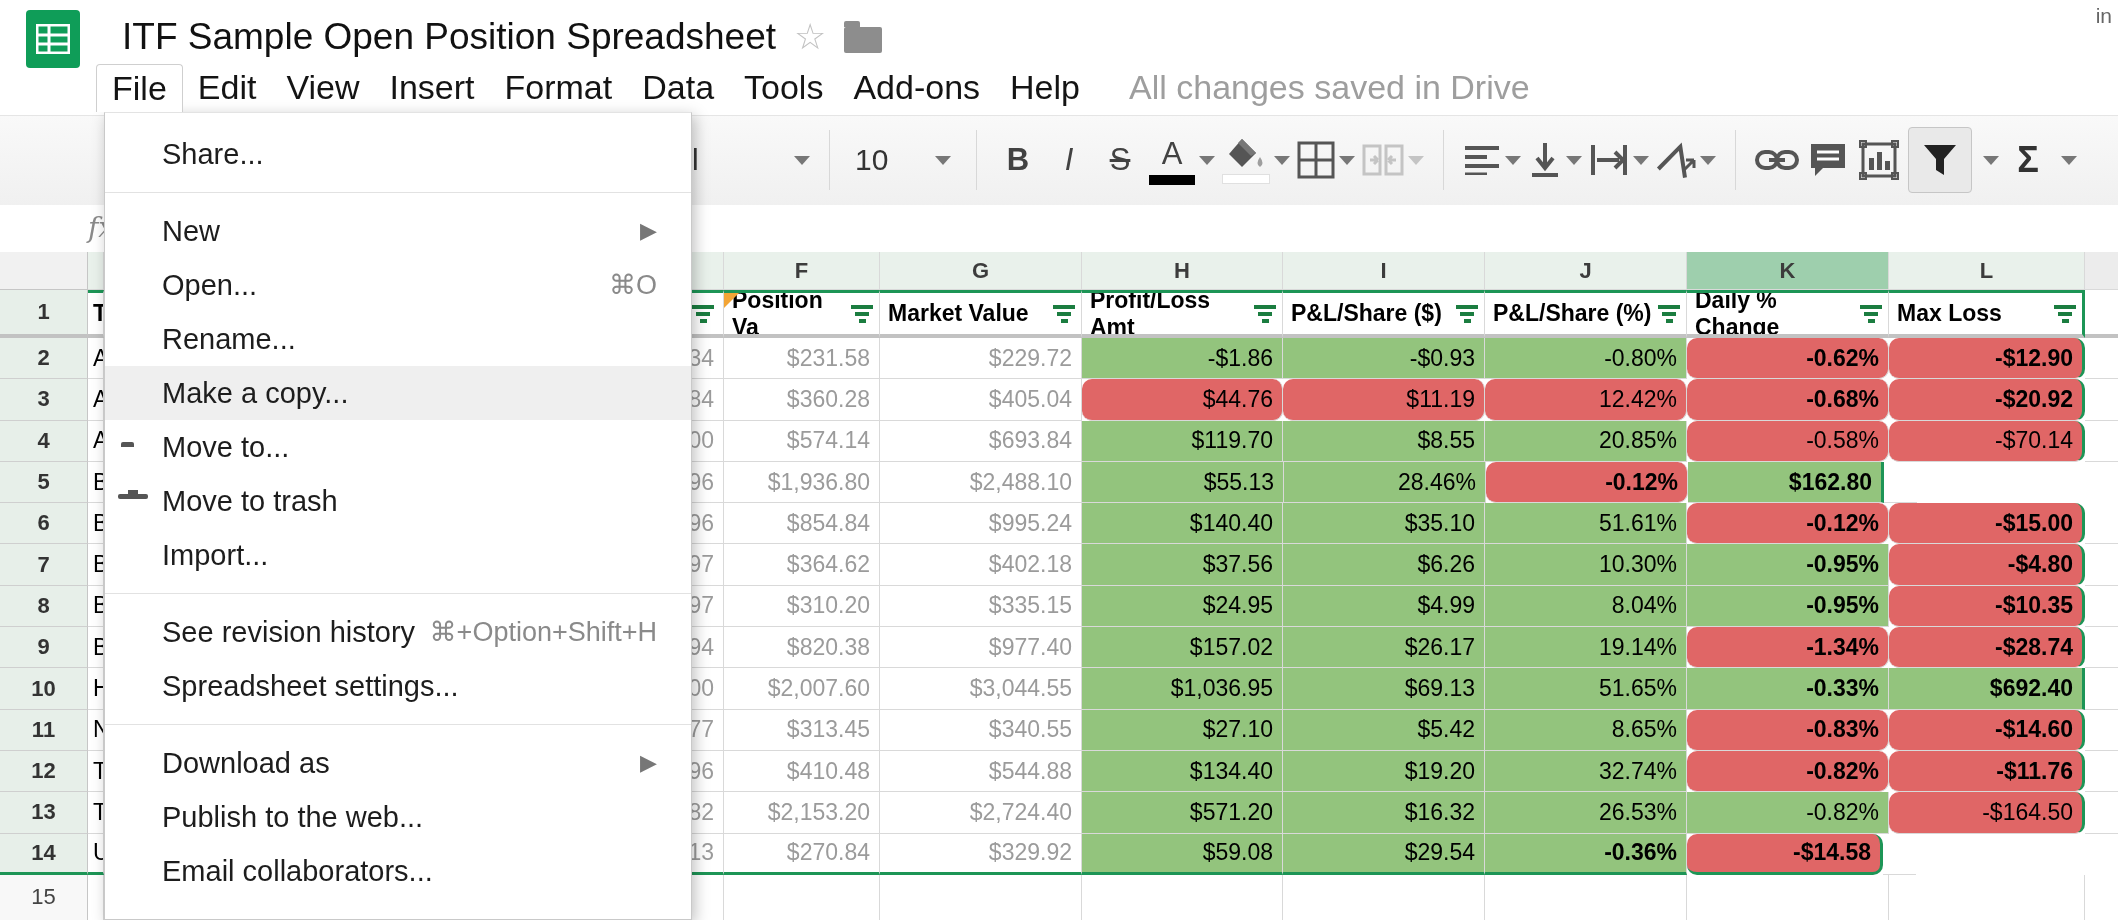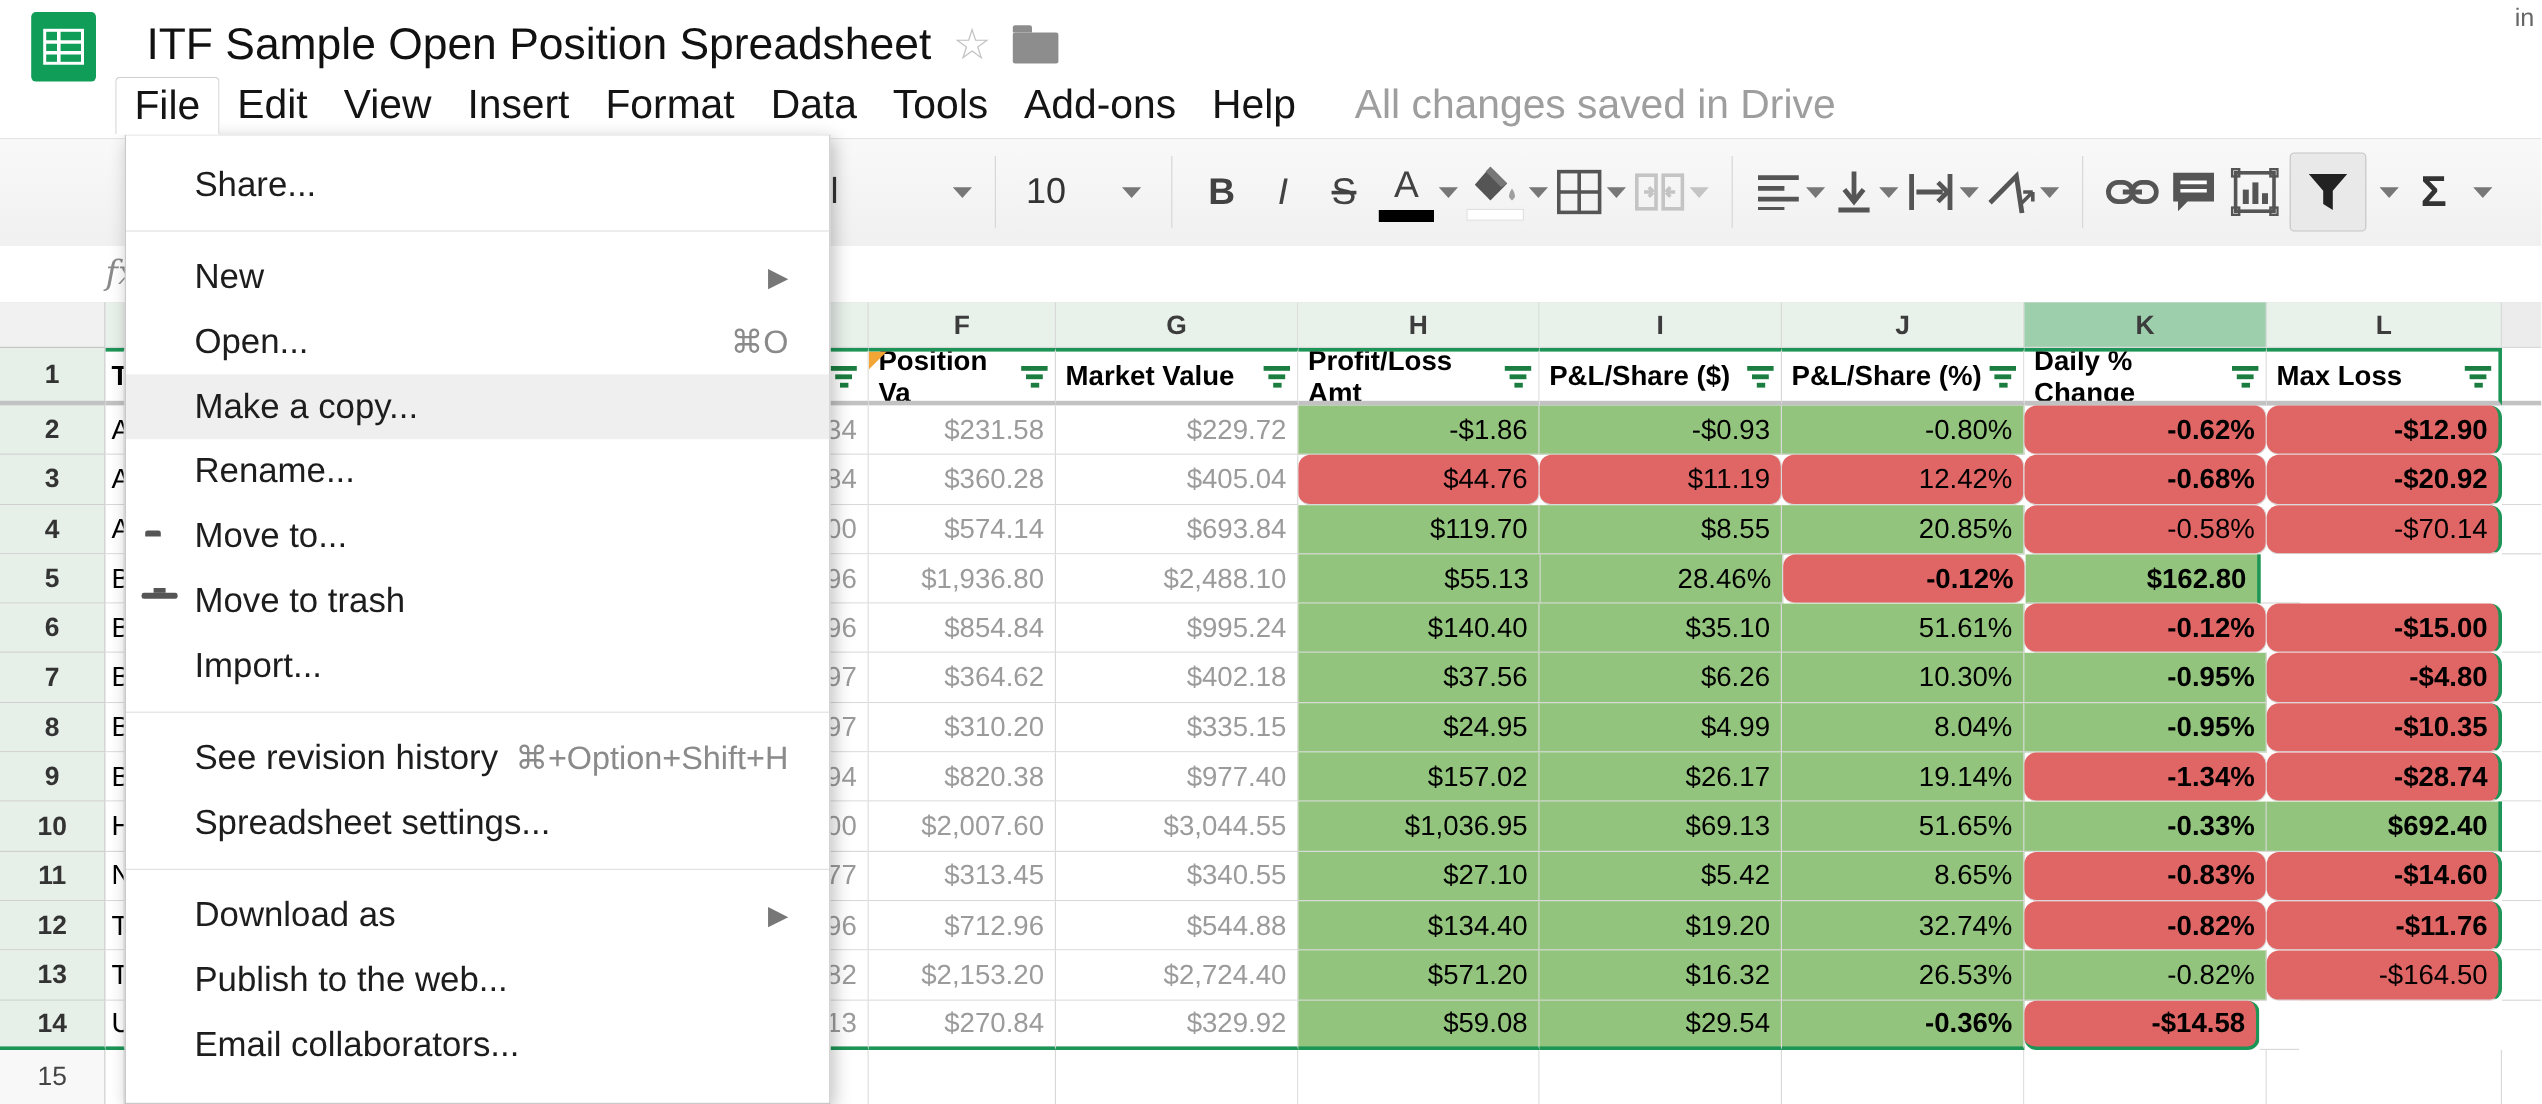--- a/index.html
+++ b/index.html
@@ -491,21 +491,21 @@
         <div class="cell c-j num green">8.65%</div>
         <div class="cell c-k num red bold">-0.83%</div>
         <div class="cell c-l num red bold rborder">-$14.60</div>
         <div class="cell c-m"></div>
       </div>
       <div class="srow datarow">
         <div class="cell c-gutter">12</div>
         <div class="cell c-a">T</div>
         <div class="cell c-fill"></div>
         <div class="cell c-e num">.96</div>
-        <div class="cell c-f num graytxt">$712.96</div>
+        <div class="cell c-f num graytxt">$410.48</div>
         <div class="cell c-g num graytxt">$544.88</div>
         <div class="cell c-h num green">$134.40</div>
         <div class="cell c-i num green">$19.20</div>
         <div class="cell c-j num green">32.74%</div>
         <div class="cell c-k num red bold">-0.82%</div>
         <div class="cell c-l num red bold rborder">-$11.76</div>
         <div class="cell c-m"></div>
       </div>
       <div class="srow datarow">
         <div class="cell c-gutter">13</div>
@@ -556,27 +556,27 @@
       </div>
       <div class="fm-sep"></div>
       <div class="fm-item">
         <span class="fm-label">New</span>
         <span class="fm-sub">▶</span>
       </div>
       <div class="fm-item">
         <span class="fm-label">Open...</span>
         <span class="fm-short">⌘O</span>
       </div>
+      <div class="fm-item">
+        <span class="fm-label">Rename...</span>
+      </div>
       <div class="fm-item hl">
         <span class="fm-label">Make a copy...</span>
       </div>
       <div class="fm-item">
-        <span class="fm-label">Rename...</span>
-      </div>
-      <div class="fm-item">
         <span class="fm-icon"><span class="ic-folder"></span></span>
         <span class="fm-label">Move to...</span>
       </div>
       <div class="fm-item">
         <span class="fm-icon"><span class="ic-trash"></span></span>
         <span class="fm-label">Move to trash</span>
       </div>
       <div class="fm-item">
         <span class="fm-label">Import...</span>
       </div>

